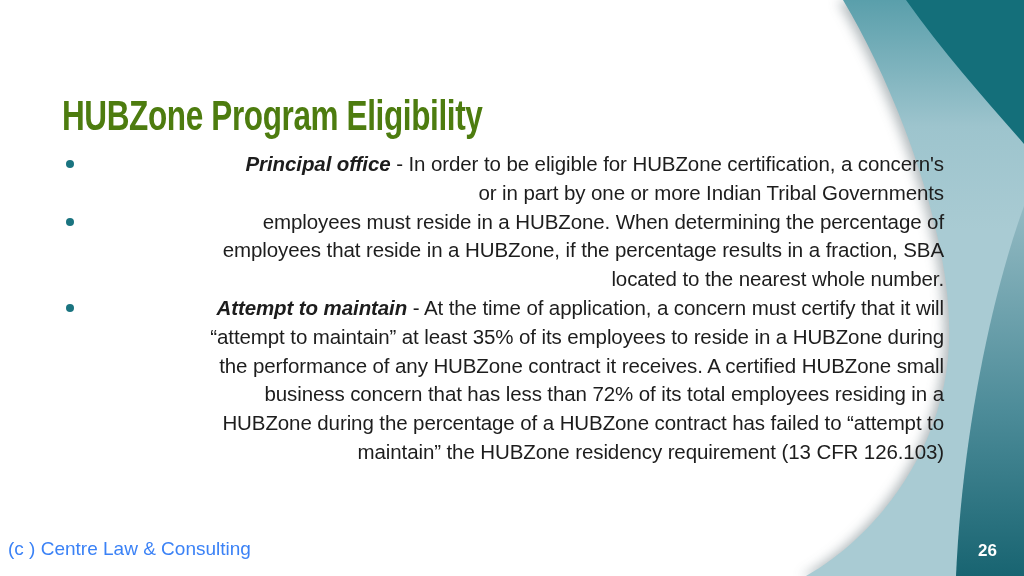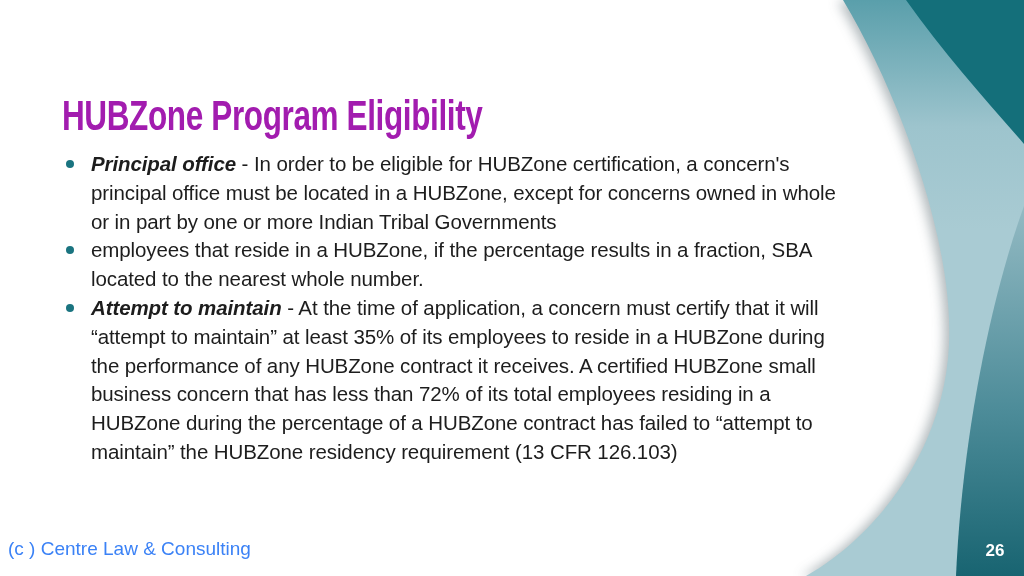--- a/index.html
+++ b/index.html
@@ -17,44 +17,44 @@
   .gl0{stop-color:#5a9fab}
   .gl1{stop-color:#9dc4cd}
   .gl2{stop-color:#a9cbd3}
   .gl3{stop-color:#a9cbd3}
   .gr0{stop-color:#93bac3}
   .gr1{stop-color:#4d8c99}
   .gr2{stop-color:#186471}
   
   .title{
     position:absolute;left:62px;top:92px;
-    font-size:42px;font-weight:700;color:#a21caf;
+    font-size:42px;font-weight:700;color:#4d7c0f;
     line-height:48px;white-space:nowrap;
   }
   .title-inner{display:inline-block;transform:scaleX(0.75);transform-origin:0 50%;letter-spacing:-0.5px;}
   
-  .bullets{position:absolute;left:64px;top:150px;width:880px;}
+  .bullets{position:absolute;left:64px;top:150px;width:880px;text-align:right;}
   .bullet{position:relative;padding-left:27px;}
   .dot{
     position:absolute;left:2px;top:10px;width:8px;height:8px;
     border-radius:50%;background:#1a7480;
   }
   .bline{
     font-size:20.5px;line-height:28.8px;letter-spacing:-0.1px;
     white-space:nowrap;color:#1d1d1d;
   }
   .lead{font-weight:700;font-style:italic;}
   
   .footer{
     position:absolute;left:8px;top:538px;
     font-size:19px;color:#3b82f6;white-space:nowrap;
   }
   .pagenum{
     position:absolute;left:978px;top:541px;width:34px;
-    font-size:17px;font-weight:700;color:#ffffff;text-align:center;
+    font-size:17px;font-weight:700;color:#ffffff;
   }
 </style>
 </head>
 <body>
 
 <div class="slide">
 
   <svg class="swoosh" viewBox="0 0 1024 576" aria-hidden="true">
     <defs>
       <linearGradient id="gradLight" x1="0" y1="0" x2="0" y2="1">
@@ -76,26 +76,26 @@
 
   <div class="title">
     <span class="title-inner">HUBZone Program Eligibility</span>
   </div>
 
   <div class="bullets">
 
     <div class="bullet">
       <span class="dot"></span>
       <div class="bline"><span class="lead">Principal office</span><span> - In order to be eligible for HUBZone certification, a concern's</span></div>
-      <div class="bline">principal office must be located in a HUBZone, except for concerns owned in whole</div>
       <div class="bline">or in part by one or more Indian Tribal Governments</div>
     </div>
 
     <div class="bullet">
       <span class="dot"></span>
+      <div class="bline">employees must reside in a HUBZone. When determining the percentage of</div>
       <div class="bline">employees that reside in a HUBZone, if the percentage results in a fraction, SBA</div>
       <div class="bline">located to the nearest whole number.</div>
     </div>
 
     <div class="bullet">
       <span class="dot"></span>
       <div class="bline"><span class="lead">Attempt to maintain</span><span> - At the time of application, a concern must certify that it will</span></div>
       <div class="bline">“attempt to maintain” at least 35% of its employees to reside in a HUBZone during</div>
       <div class="bline">the performance of any HUBZone contract it receives. A certified HUBZone small</div>
       <div class="bline">business concern that has less than 72% of its total employees residing in a</div>

